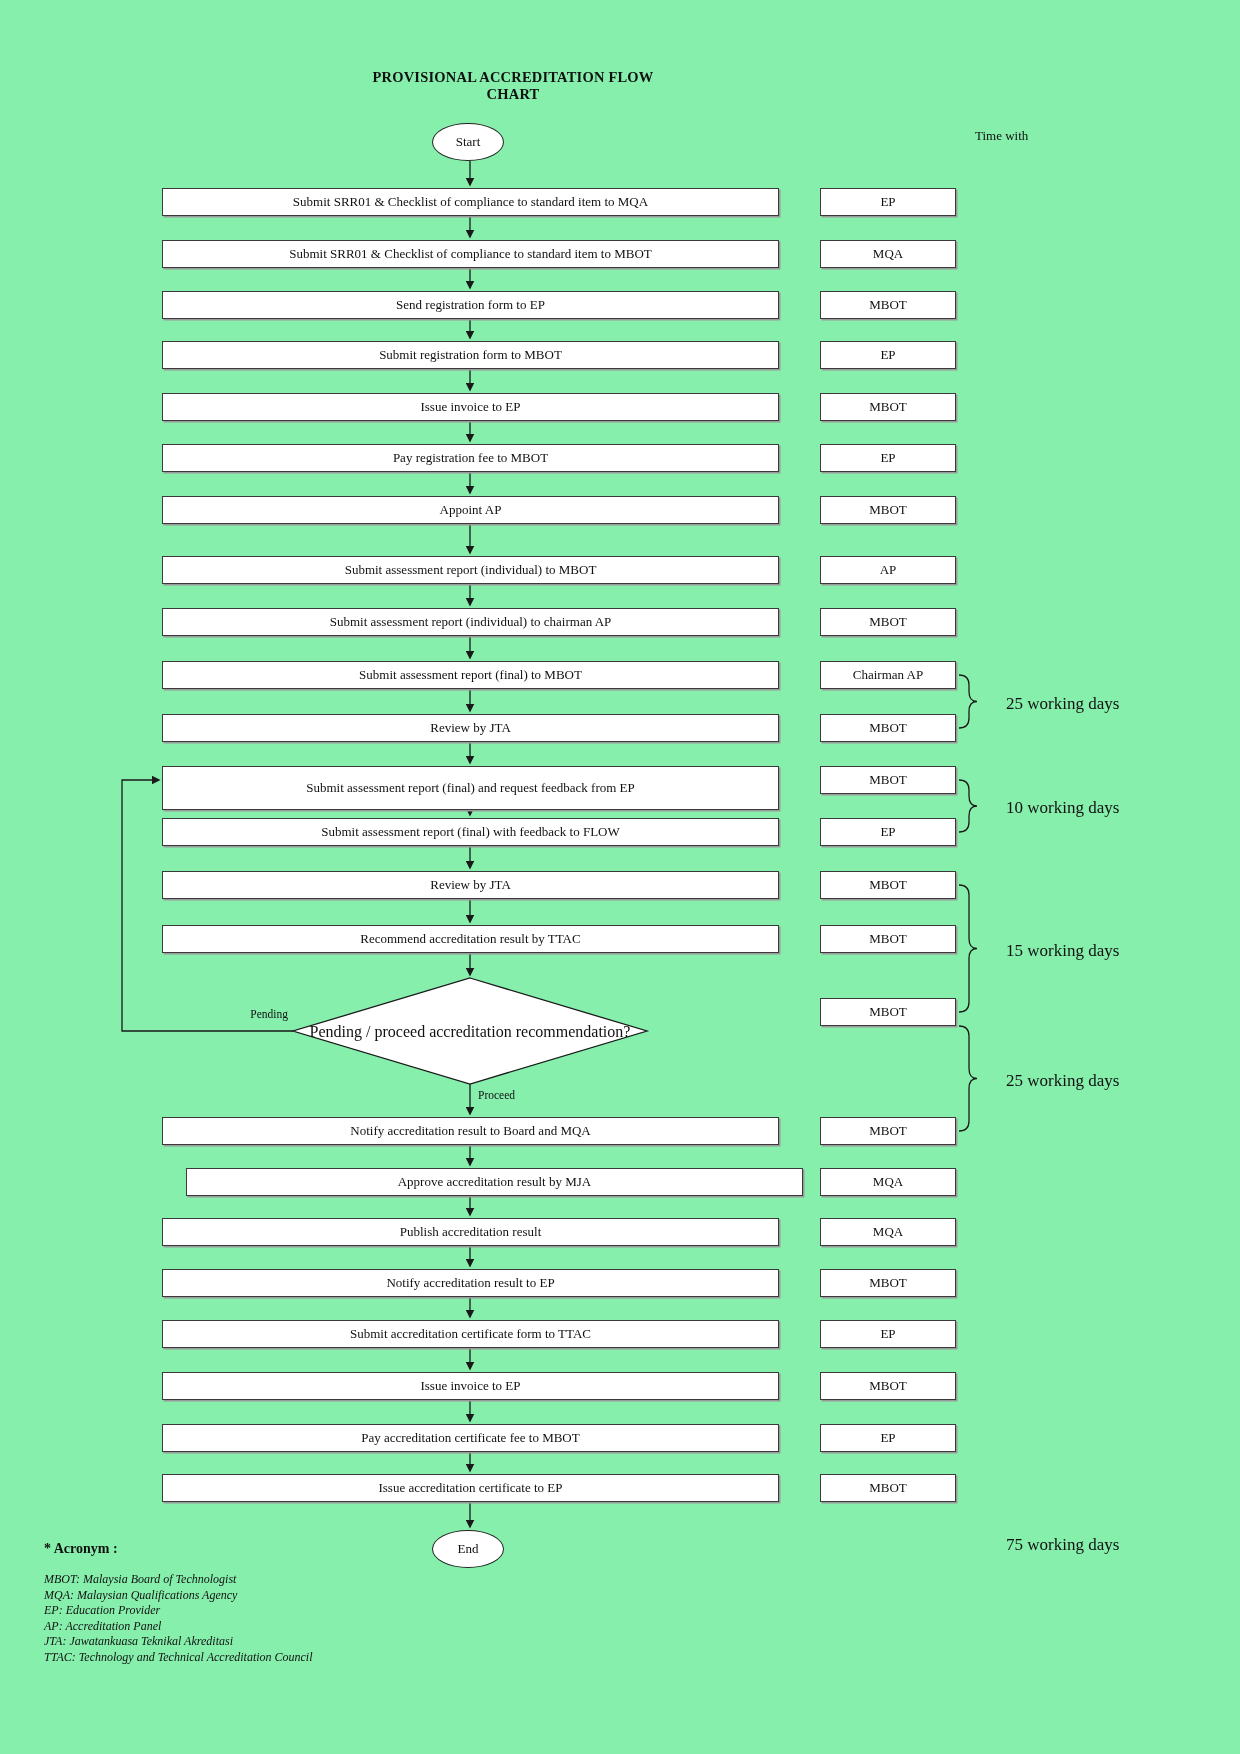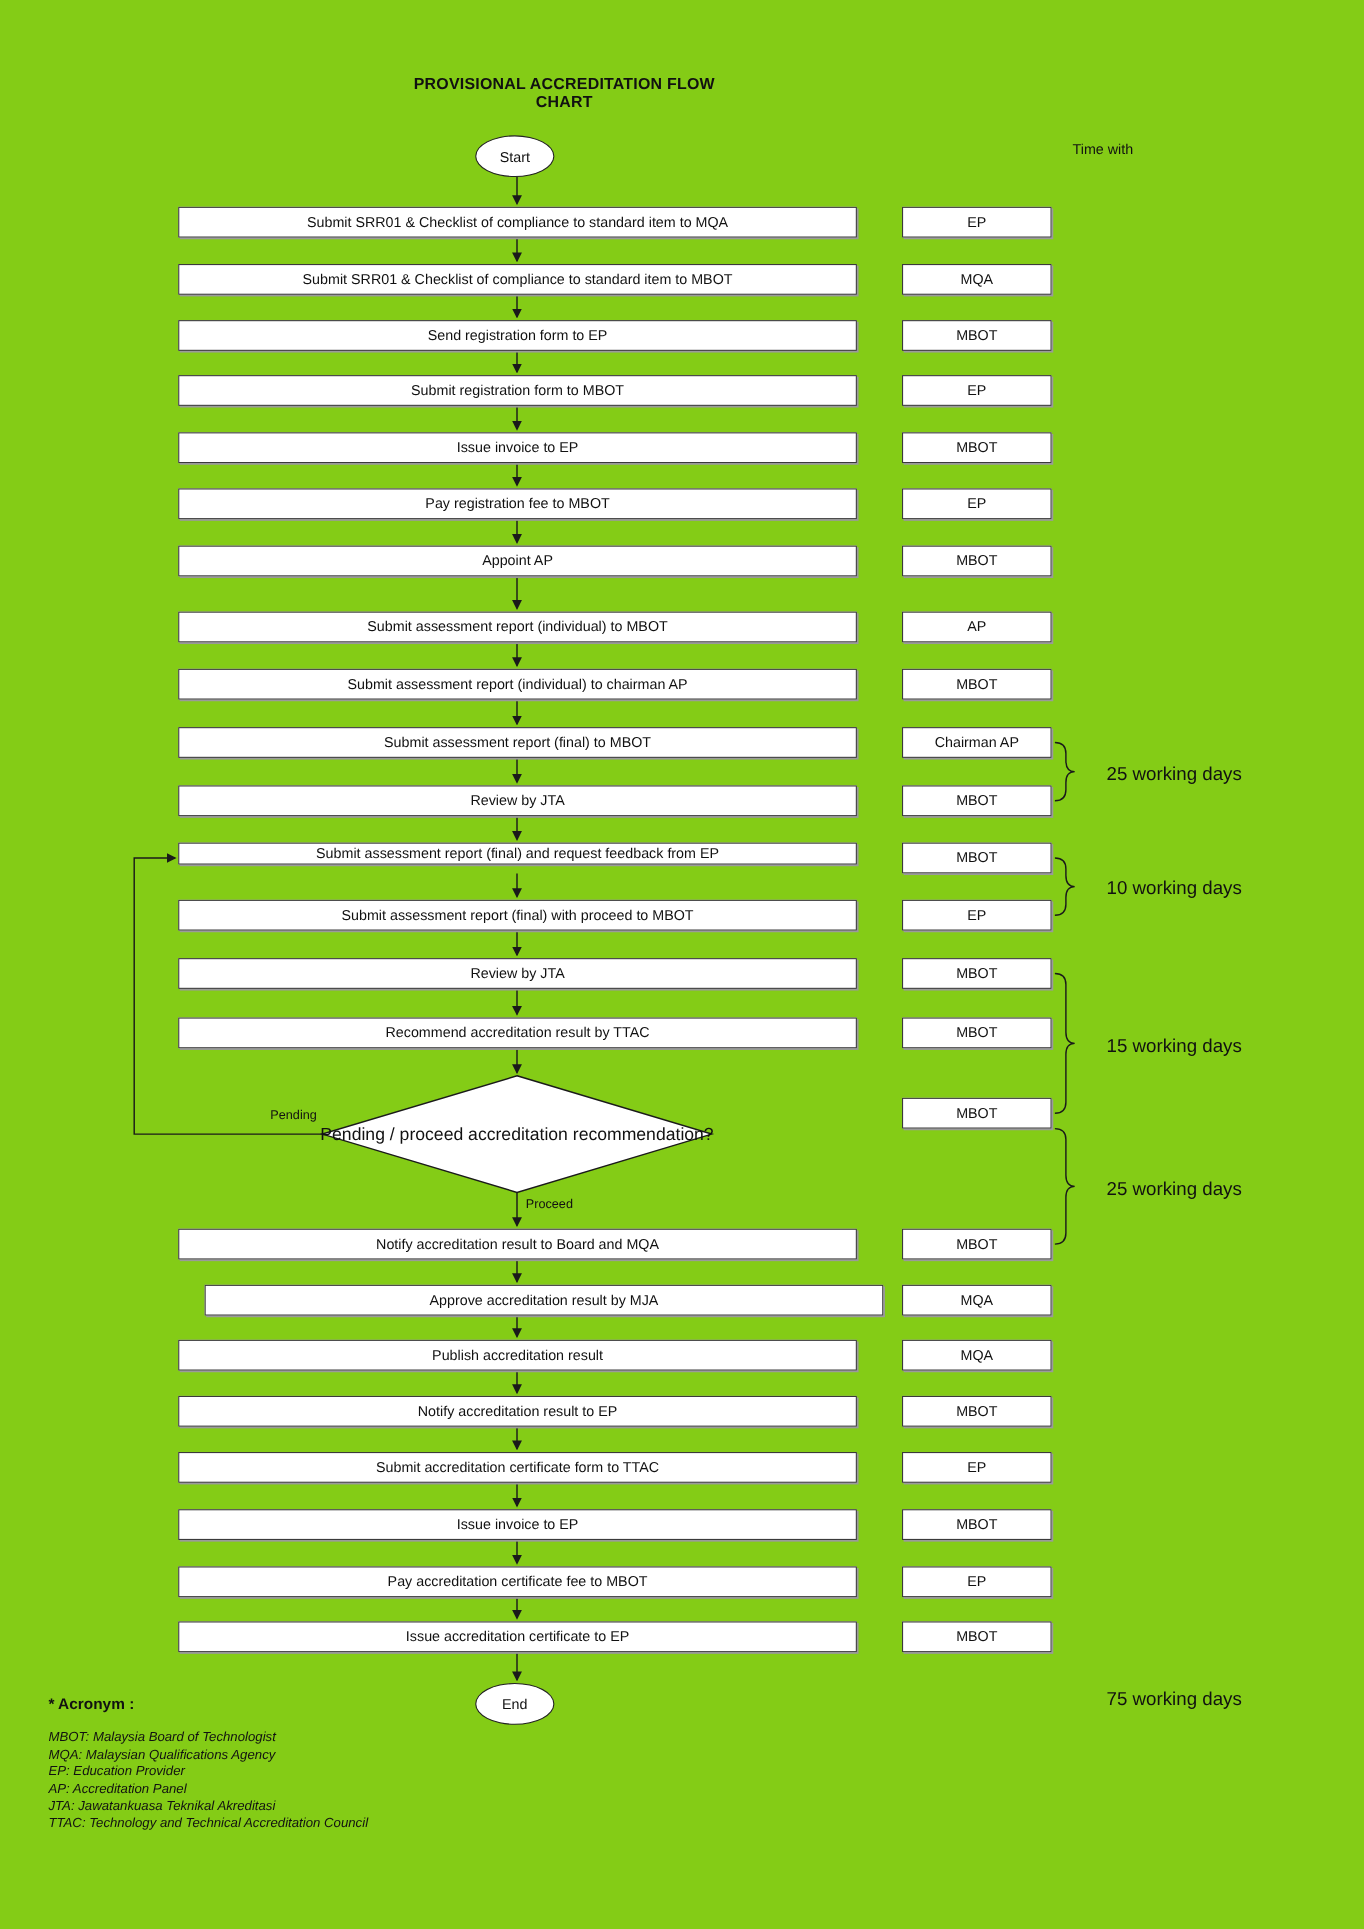--- a/index.html
+++ b/index.html
@@ -1,17 +1,17 @@
 <!DOCTYPE html>
 <html><head>
 <meta charset="utf-8">
 <style>
   html,body{margin:0;padding:0;background:#fff;}
   body{font-family:"Liberation Sans", sans-serif; color:#111;}
-  .canvas{position:relative;width:1240px;height:1754px;background:#84cc16;overflow:hidden;}
+  .canvas{position:relative;width:1240px;height:1754px;background:#86efac;overflow:hidden;font-family:Liberation Serif, serif;}
   svg.connectors{position:absolute;left:0;top:0;width:1240px;height:1754px;pointer-events:none;}
   .page-title{position:absolute;left:352px;top:69px;width:322px;text-align:center;font-weight:bold;font-size:14.5px;letter-spacing:.2px;}
   .tf-header{position:absolute;left:975px;top:128px;font-size:13px;}
   .box{position:absolute;background:#fff;border:1px solid #3a3a3a;box-shadow:1.5px 1.5px 0 #9a9a9a;display:flex;align-items:center;justify-content:center;font-size:13px;line-height:1.1;text-align:center;box-sizing:border-box;}
   .terminal{position:absolute;background:#fff;border:1.3px solid #222;border-radius:50%;display:flex;align-items:center;justify-content:center;font-size:13px;box-sizing:border-box;}
   .decision-label{position:absolute;left:290px;width:360px;text-align:center;font-size:16px;}
   .branch-label{position:absolute;font-size:11.5px;}
   .tf-label{position:absolute;left:1006px;font-size:17px;white-space:nowrap;}
   .acronym-heading{position:absolute;left:44px;top:1541px;font-size:14px;font-weight:bold;}
   .acronym-list{position:absolute;left:44px;top:1572px;font-size:12px;font-style:italic;line-height:15.5px;}
@@ -87,23 +87,23 @@
       <div class="box" style="left:162px;top:496px;width:617px;height:28px;">Appoint AP</div>
       <div class="box" style="left:820px;top:496px;width:136px;height:28px;">MBOT</div>
       <div class="box" style="left:162px;top:556px;width:617px;height:28px;">Submit assessment report (individual) to MBOT</div>
       <div class="box" style="left:820px;top:556px;width:136px;height:28px;">AP</div>
       <div class="box" style="left:162px;top:608px;width:617px;height:28px;">Submit assessment report (individual) to chairman AP</div>
       <div class="box" style="left:820px;top:608px;width:136px;height:28px;">MBOT</div>
       <div class="box" style="left:162px;top:661px;width:617px;height:28px;">Submit assessment report (final) to MBOT</div>
       <div class="box" style="left:820px;top:661px;width:136px;height:28px;">Chairman AP</div>
       <div class="box" style="left:162px;top:714px;width:617px;height:28px;">Review by JTA</div>
       <div class="box" style="left:820px;top:714px;width:136px;height:28px;">MBOT</div>
-      <div class="box" style="left:162px;top:766px;width:617px;height:20px;">Submit assessment report (final) and request feedback from EP</div>
+      <div class="box" style="left:162px;top:766px;width:617px;height:44px;">Submit assessment report (final) and request feedback from EP</div>
       <div class="box" style="left:820px;top:766px;width:136px;height:28px;">MBOT</div>
-      <div class="box" style="left:162px;top:818px;width:617px;height:28px;">Submit assessment report (final) with proceed to MBOT</div>
+      <div class="box" style="left:162px;top:818px;width:617px;height:28px;">Submit assessment report (final) with feedback to FLOW</div>
       <div class="box" style="left:820px;top:818px;width:136px;height:28px;">EP</div>
       <div class="box" style="left:162px;top:871px;width:617px;height:28px;">Review by JTA</div>
       <div class="box" style="left:820px;top:871px;width:136px;height:28px;">MBOT</div>
       <div class="box" style="left:162px;top:925px;width:617px;height:28px;">Recommend accreditation result by TTAC</div>
       <div class="box" style="left:820px;top:925px;width:136px;height:28px;">MBOT</div>
       <div class="decision-label" style="top:1023px;">Pending / proceed accreditation recommendation?</div>
       <div class="box" style="left:820px;top:998px;width:136px;height:28px;">MBOT</div>
       <div class="branch-label" style="left:232px;top:1008px;width:56px;text-align:right;">Pending</div>
       <div class="branch-label" style="left:478px;top:1089px;">Proceed</div>
       <div class="box" style="left:162px;top:1117px;width:617px;height:28px;">Notify accreditation result to Board and MQA</div>

